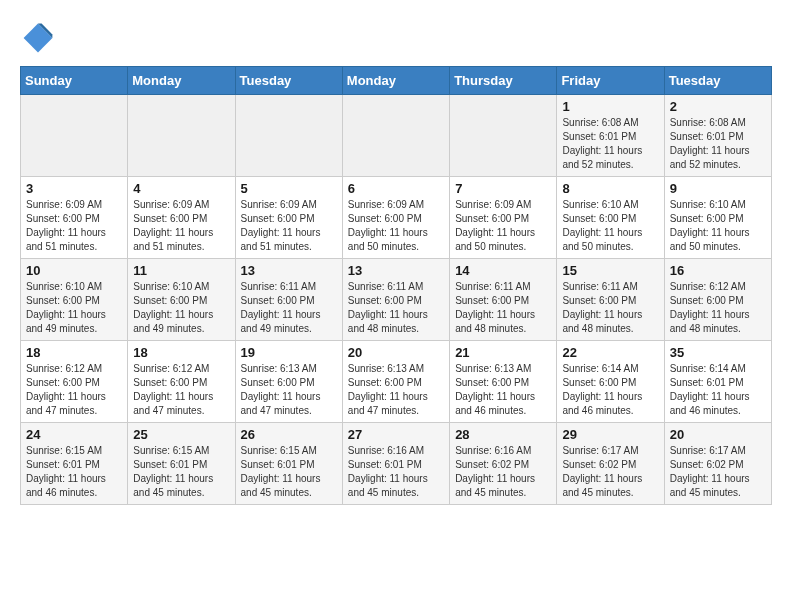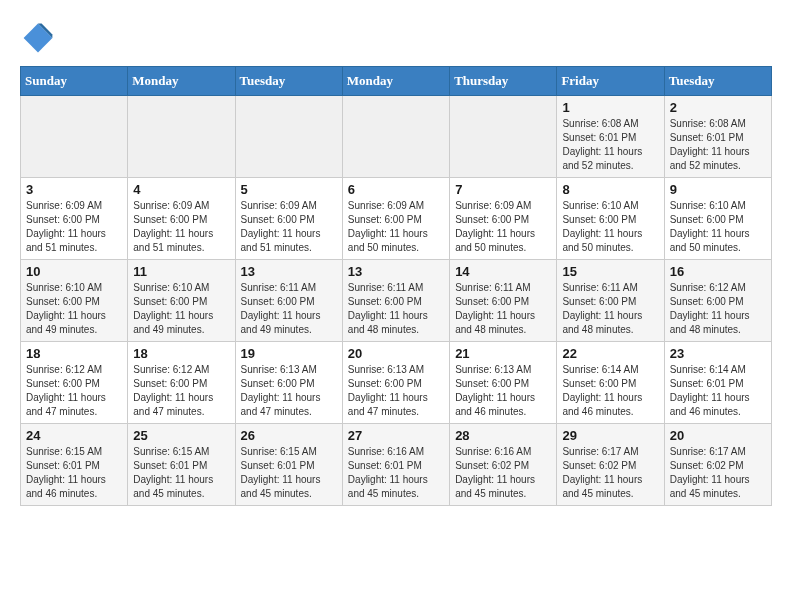--- a/index.html
+++ b/index.html
@@ -57,21 +57,20 @@
       table-layout: fixed;
     }
     thead th {
       background: #3a7fc1;
       color: #fff;
       font-size: 13px;
       font-weight: bold;
       padding: 6px 4px;
       text-align: left;
       border: 1px solid #2a6aa0;
-      font-family: Liberation Serif, serif;
     }
     tbody td {
       border: 1px solid #ccc;
       vertical-align: top;
       padding: 4px 4px 4px 5px;
       font-size: 10px;
       color: #333;
       height: 80px;
       background: #fff;
     }
@@ -291,21 +290,21 @@
 and 46 minutes.</div>
           </td>
           <td>
             <span class="day-num">22</span>
             <div class="day-info" style="white-space: pre-line;">Sunrise: 6:14 AM
 Sunset: 6:00 PM
 Daylight: 11 hours
 and 46 minutes.</div>
           </td>
           <td>
-            <span class="day-num">23</span>
+            <span class="day-num">35</span>
             <div class="day-info" style="white-space: pre-line;">Sunrise: 6:14 AM
 Sunset: 6:01 PM
 Daylight: 11 hours
 and 46 minutes.</div>
           </td>
         </tr>
         <tr>
           <td>
             <span class="day-num">24</span>
             <div class="day-info" style="white-space: pre-line;">Sunrise: 6:15 AM

